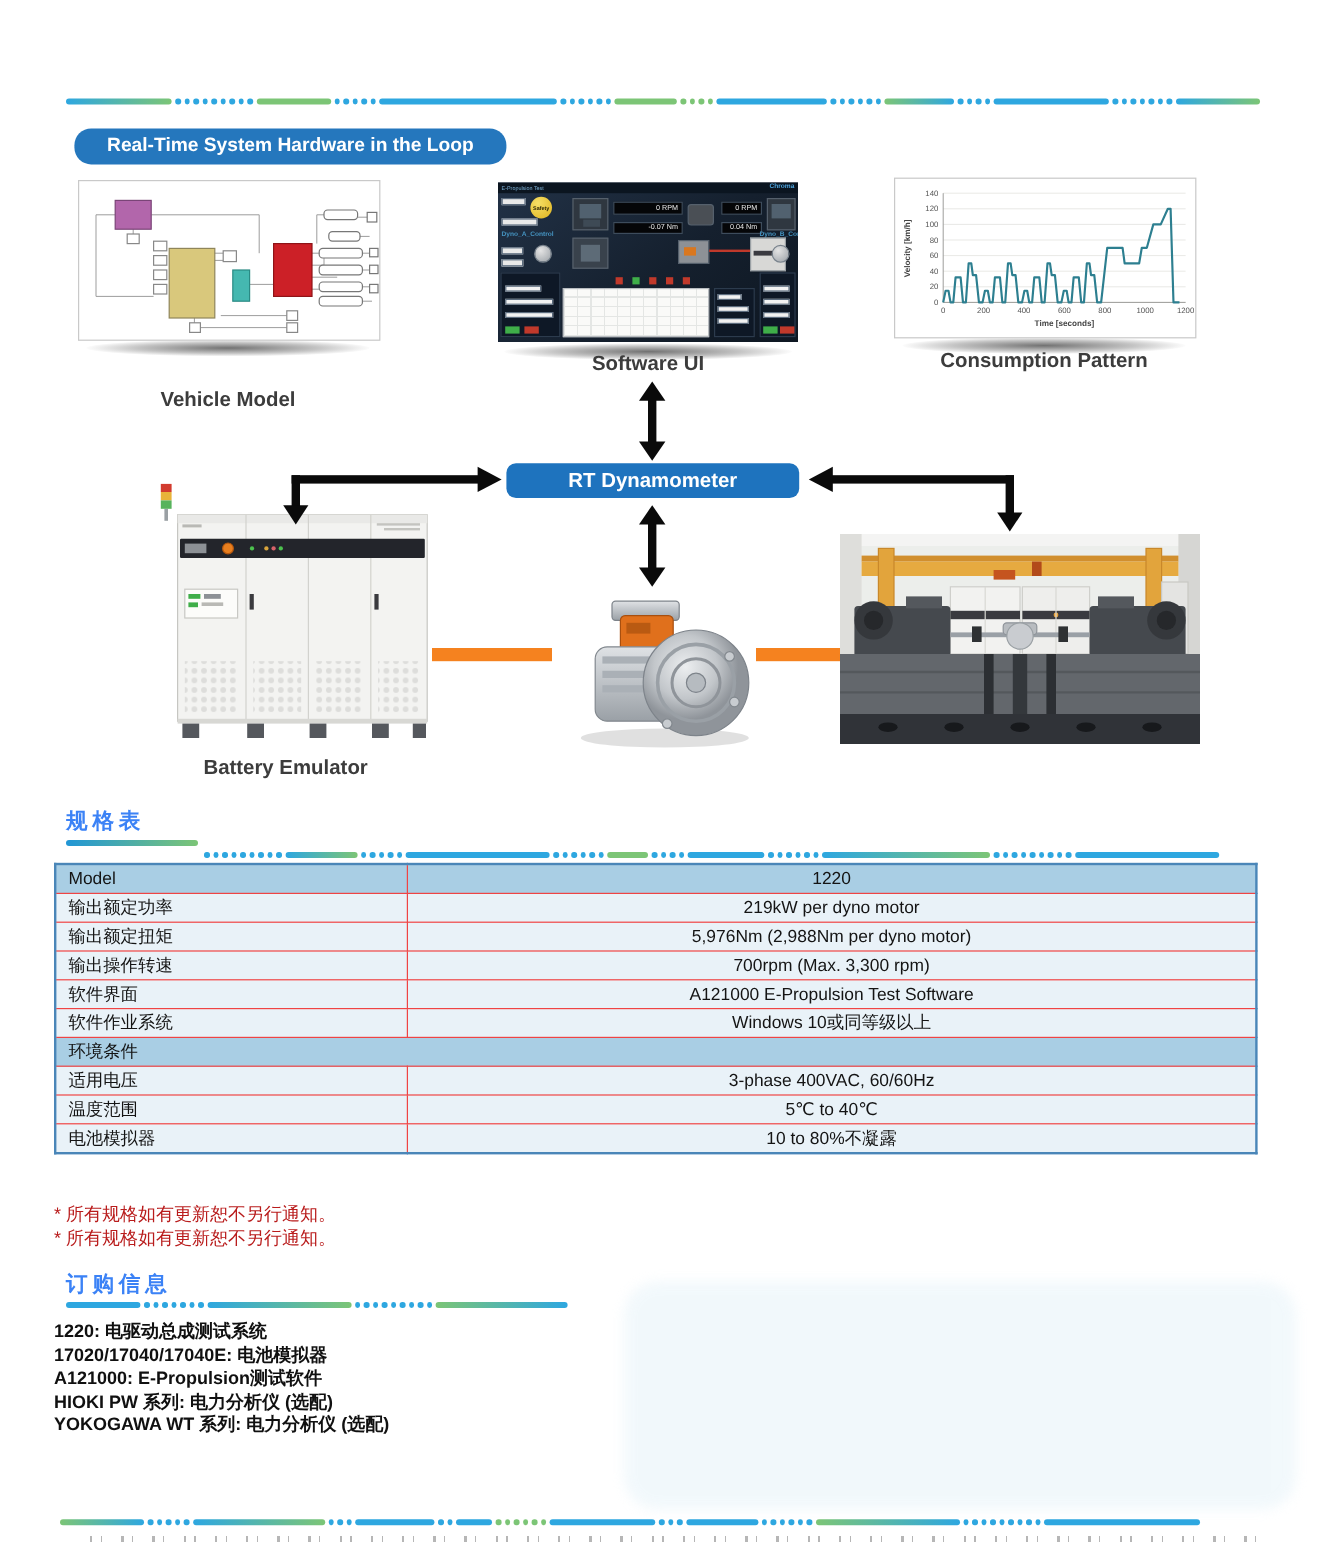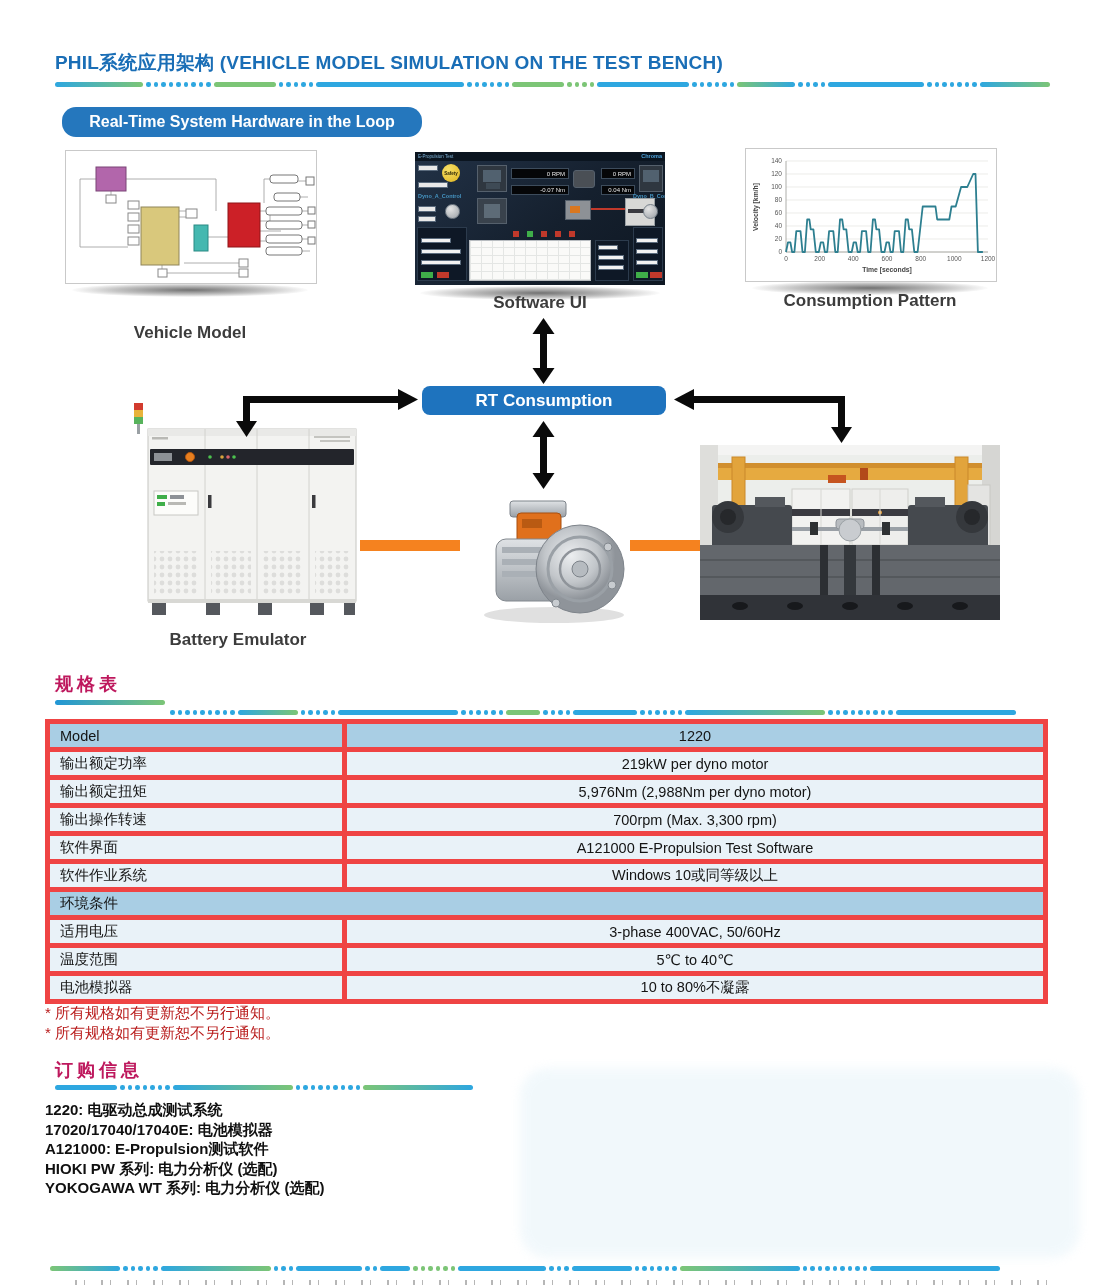--- a/index.html
+++ b/index.html
@@ -1,21 +1,21 @@
 <!DOCTYPE html>
 <html><head>
 <meta charset="utf-8">
 <style>
   html,body{margin:0;padding:0;background:#fff;}
   .page{position:relative;width:1102px;height:1285px;background:#fff;overflow:hidden;
         font-family:"Liberation Sans","DejaVu Sans",sans-serif;}
   
   .page-title{position:absolute;left:55px;top:50px;font-size:19px;font-weight:600;
               color:#1a6eb6;letter-spacing:.2px;white-space:nowrap;}
-  .sec-heading{position:absolute;font-size:18px;font-weight:700;color:#be185d;letter-spacing:4px;}
+  .sec-heading{position:absolute;font-size:18px;font-weight:700;color:#3b82f6;letter-spacing:4px;}
   .grad-bar{position:absolute;height:5px;border-radius:2.5px;
             background:linear-gradient(90deg,#2196d6,#7cc576);}
   
   .sep{position:absolute;display:flex;align-items:center;gap:3px;height:7px;overflow:hidden;}
   .sep .bar{height:5px;border-radius:2.5px;flex:0 0 auto;}
   .sep .dot{width:4.5px;height:4.5px;border-radius:50%;flex:0 0 auto;}
   .bar-blue{background:#2ea7e0}.bar-green{background:#7cc576}
   .bar-gbg{background:linear-gradient(90deg,#2ea7e0,#7cc576)}
   .bar-ggb{background:linear-gradient(90deg,#7cc576,#2ea7e0)}
   .dot-blue{background:#2ea7e0}.dot-green{background:#7cc576}
@@ -54,21 +54,21 @@
                        repeating-linear-gradient(90deg,#e4e6e4 0 1px,transparent 1px 11px);}
   .sw .vpanel{background:#0e1826;border:1px solid #2c3b4d;}
   .sw .vfield{background:#f2f2f2;border:1px solid #5b6b7d;height:5px;}
   .sw .ind{width:6px;height:6px;}
   .sw .btn-g{background:#3fae49;width:12px;height:6px;}
   .sw .btn-r{background:#c0392b;width:12px;height:6px;}
   .sw .redline{background:#c0392b;height:1.5px;}
   
   table.spec{position:absolute;left:45px;top:719px;width:1003px;border-collapse:collapse;
       font-size:14.5px;color:#141414;}
-  table.spec td{border:5px solid #ef4444;height:21px;padding:1px 10px;}
+  table.spec td{border:1px solid #ef4444;height:21px;padding:1px 10px;}
   table.spec{border:2px solid #4a86b8;}
   .row-head td,.row-section td{background:#a9cee4;}
   .row-data td{background:#e9f2f8;}
   td.col-label{width:272px;text-align:left;}
   td.col-value{text-align:center;}
   
   .notes{position:absolute;left:45px;top:1003px;font-size:15px;color:#b91c1c;line-height:20px;}
   .order-list{position:absolute;left:45px;top:1100px;font-size:15px;color:#101010;
       line-height:19.5px;font-weight:600;}
   
@@ -81,21 +81,20 @@
   svg text.axis-label{font-size:6.8px;fill:#444;font-weight:700;}
   .z2{z-index:2}.z3{z-index:3}
 </style>
 </head>
 <body>
 
 <div class="page">
 
   <div class="watermark"></div>
 
-  <div class="page-title">PHIL系统应用架构 (VEHICLE MODEL SIMULATION ON THE TEST BENCH)</div>
   <div class="sep" id="sep-title" style="left:55px;top:81px;width:1000px;">
       <span class="bar bar-gbg" style="width: 88px;"></span>
       <span class="dot dot-blue"></span>
       <span class="dot dot-blue"></span>
       <span class="dot dot-blue"></span>
       <span class="dot dot-blue"></span>
       <span class="dot dot-blue"></span>
       <span class="dot dot-blue"></span>
       <span class="dot dot-blue"></span>
       <span class="dot dot-blue"></span>
@@ -300,21 +299,21 @@
       <polygon points="418,399.5 398,389 398,410"></polygon>
       <polygon points="246.5,437 236,421 257,421"></polygon>
 
       <rect x="692" y="396" width="153" height="7"></rect>
       <rect x="838" y="396" width="7" height="32"></rect>
       <polygon points="674,399.5 694,389 694,410"></polygon>
       <polygon points="841.5,443 831,427 852,427"></polygon>
     </g>
   </svg>
 
-  <div class="rt-pill">RT Consumption</div>
+  <div class="rt-pill">RT Dynamometer</div>
 
   <div class="orange-link" style="left:360px;top:540px;width:100px;"></div>
   <div class="orange-link" style="left:630px;top:540px;width:72px;"></div>
 
   <div class="fig z2" style="left:118px;top:403px;width:240px;height:220px;">
     <svg width="240" height="220" viewBox="0 0 240 220">
       <defs>
         <pattern id="vent" width="8" height="8" patternUnits="userSpaceOnUse">
           <circle cx="4" cy="4" r="2.4" fill="#dddddb"></circle>
         </pattern>
@@ -546,21 +545,21 @@
         </tr>
         <tr class="row-data">
           <td class="col-label">软件作业系统</td>
           <td class="col-value">Windows 10或同等级以上</td>
         </tr>
         <tr class="row-section">
           <td colspan="2">环境条件</td>
         </tr>
         <tr class="row-data">
           <td class="col-label">适用电压</td>
-          <td class="col-value">3-phase 400VAC, 50/60Hz</td>
+          <td class="col-value">3-phase 400VAC, 60/60Hz</td>
         </tr>
         <tr class="row-data">
           <td class="col-label">温度范围</td>
           <td class="col-value">5℃ to 40℃</td>
         </tr>
         <tr class="row-data">
           <td class="col-label">电池模拟器</td>
           <td class="col-value">10 to 80%不凝露</td>
         </tr>
       </tbody>

